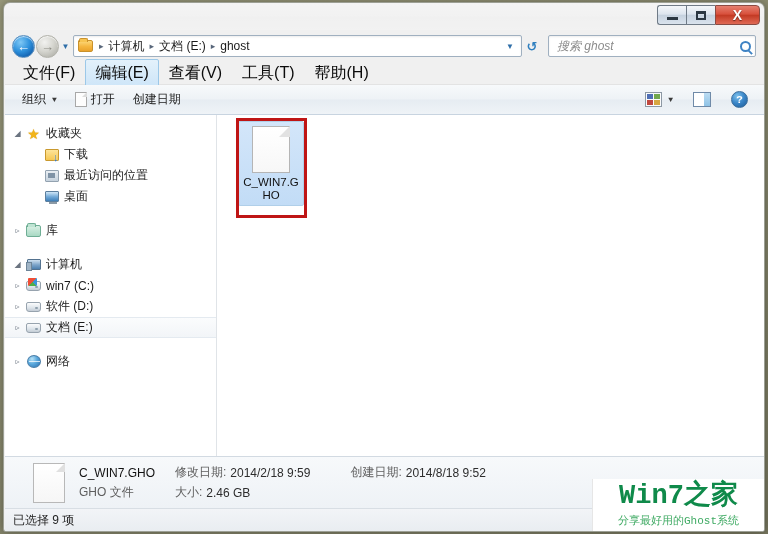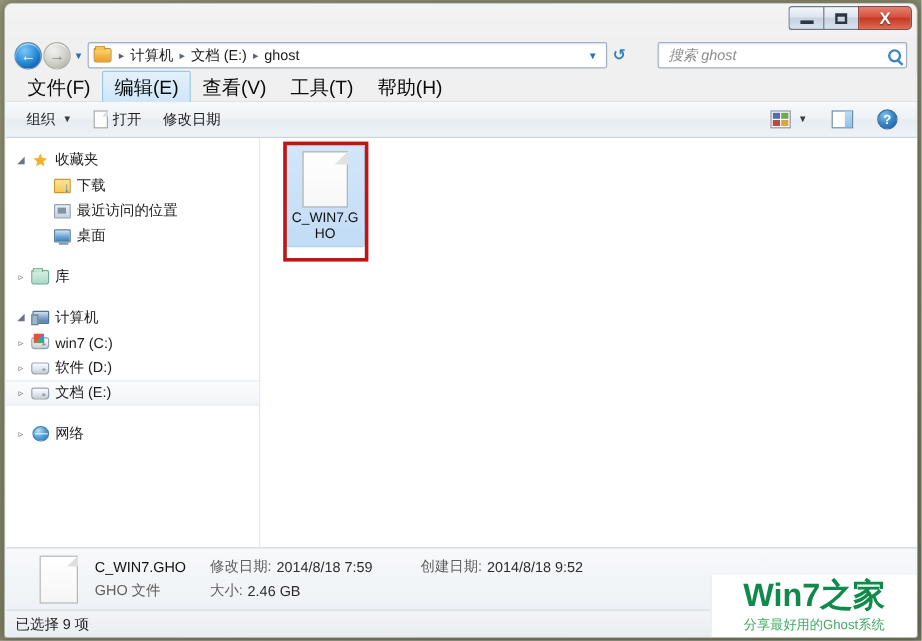--- a/index.html
+++ b/index.html
@@ -86,21 +86,21 @@
   }
   .crumbs { display: flex; align-items: center; flex: 1 1 auto; overflow: hidden; white-space: nowrap; }
   .crumb { color: #1a1a1a; font-size: 12px; padding: 1px 2px; }
   .crumb-sep { color: #58667a; font-size: 9px; margin: 0 3px; }
   .addr-caret { flex: none; color: #2e6ea8; font-size: 8px; padding: 0 5px; }
   .refresh {
     flex: none; width: 20px; height: 22px; display: flex; align-items: center; justify-content: center;
     color: #2f7fbf; font-size: 13px; font-weight: bold;
   }
   .searchbox {
-    flex: none; width: 208px; height: 22px; margin-left: 22px;
+    flex: none; width: 208px; height: 22px; margin-left: 6px;
     background: #fff; border: 1px solid #a0b0c0; border-radius: 2px;
     display: flex; align-items: center; padding: 0 4px 0 8px;
     box-shadow: inset 0 1px 2px rgba(0,0,0,0.08);
   }
   .searchbox input {
     border: none; outline: none; flex: 1 1 auto; font-size: 12px;
     font-family: "Liberation Sans", sans-serif; color: #222; min-width: 0; background: transparent;
   }
   .searchbox input::placeholder { color: #8b8b8b; font-style: italic; }
   .mag {
@@ -126,21 +126,21 @@
 
   
   .toolbar {
     position: absolute; left: 1px; top: 82px; width: 760px; height: 30px;
     background: linear-gradient(180deg,#f7f9fb 0%,#eef2f6 48%,#e6ecf2 52%,#eff3f7 100%);
     border-bottom: 1px solid #c8d4e0;
     display: flex; align-items: center; padding: 0 8px;
   }
   .tbitem {
     display: flex; align-items: center; gap: 4px; padding: 4px 8px;
-    font-size: 12px; color: #1b1b1b; border: 1px solid transparent; border-radius: 2px;
+    font-size: 12px; color: #1b1b1b; border: 1px solid transparent; border-radius: 2px; font-family: Liberation Mono, monospace;
   }
   .tbcaret { font-size: 8px; color: #3a3a3a; margin-left: 2px; }
   .doc-ico {
     width: 12px; height: 15px; flex: none; background: #fdfdfd;
     border: 1px solid #a8a8a8; position: relative;
   }
   .doc-ico::after {
     content: ""; position: absolute; right: -1px; top: -1px;
     border-width: 0 0 5px 5px; border-style: solid; border-color: transparent transparent #dcdcdc transparent;
   }
@@ -301,20 +301,21 @@
   .sb-divider {
     position: absolute; right: 92px; top: 2px; width: 1px; height: 19px; background: #d4dae0;
   }
 
   
   .watermark {
     position: absolute; right: 0; bottom: 0; width: 172px; height: 52px;
     background: #ffffff; display: flex; flex-direction: column;
     align-items: center; justify-content: center; z-index: 20;
     border-left: 1px solid #e6e6e6;
+    font-family: Liberation Mono, monospace;
   }
   .wm-main {
     font-size: 27px; font-weight: bold; color: #0f8a4a; line-height: 1;
     letter-spacing: 0px; white-space: nowrap;
   }
   .wm-sub { font-size: 11px; color: #3faa63; margin-top: 3px; white-space: nowrap; text-align: center; }
 </style>
 </head>
 <body>
 
@@ -370,21 +371,21 @@
   <div class="toolbar">
     <div class="tbitem">
       <span>组织</span>
       <span class="tbcaret">▼</span>
     </div>
     <div class="tbitem">
       <span class="doc-ico"></span>
       <span>打开</span>
     </div>
     <div class="tbitem">
-      <span>修改日期</span>
+      <span>创建日期</span>
     </div>
 
     <div class="tbright">
       <div class="tbitem">
         <span class="viewico">
             <i></i>
             <i></i>
             <i></i>
             <i></i>
           </span>
@@ -492,21 +493,21 @@
     <span class="fname">C_WIN7.GHO</span>
   </div>
   <div class="redbox"></div>
 
   <div class="details">
     <span class="dpic"></span>
     <div class="dtext">
       <div class="drow">
         <span class="dname">C_WIN7.GHO</span>
         <span class="dlabel">修改日期:</span>
-        <span class="dval">2014/8/18 7:59</span>
+        <span class="dval">2014/2/18 9:59</span>
         <span class="dlabel dcol2">创建日期:</span>
         <span class="dval">2014/8/18 9:52</span>
       </div>
       <div class="drow">
         <span class="dtype">GHO 文件</span>
         <span class="dlabel">大小:</span>
         <span class="dval">2.46 GB</span>
       </div>
     </div>
   </div>

